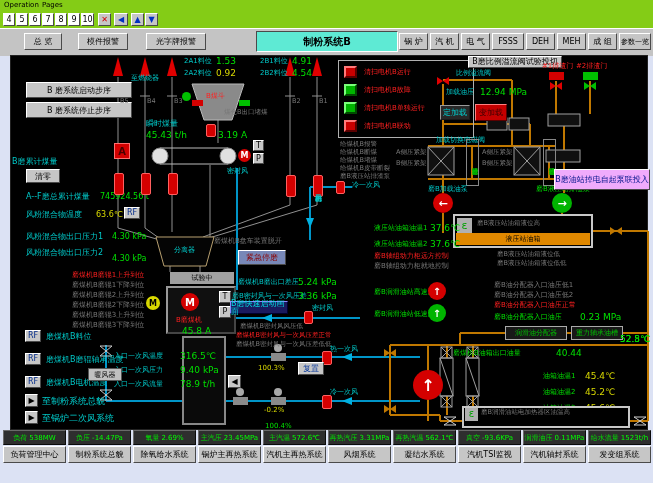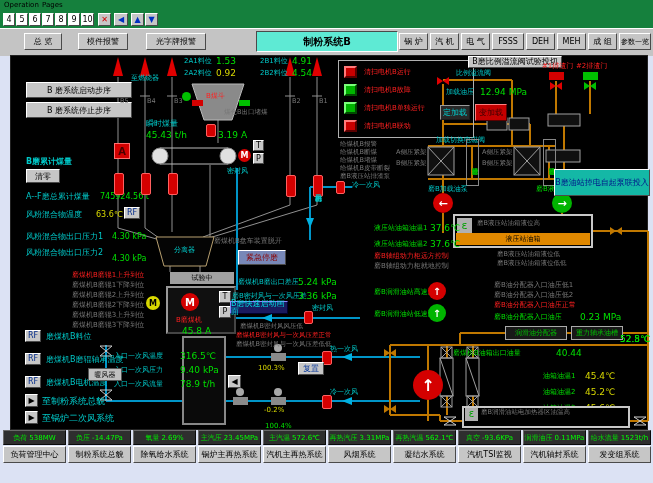--- a/index.html
+++ b/index.html
@@ -1,17 +1,17 @@
 <!DOCTYPE html>
 <html><head>
 <meta charset="utf-8">
 <style>
   html,body{margin:0;padding:0;background:#dde3f4;}
   .stage{position:relative;width:653px;height:483px;background:#dce2f4;font-family:"DejaVu Sans",sans-serif;overflow:hidden;}
-  .bar{position:absolute;left:0;width:653px;background:#15803d;}
+  .bar{position:absolute;left:0;width:653px;background:#84cc16;}
   .canvas{position:absolute;left:10px;top:55px;width:636px;height:373px;background:#000;border:1px solid #222;}
   .t{position:absolute;font-size:8px;line-height:10px;white-space:nowrap;}
   .f7{font-size:7px;line-height:8px;}
   .f6{font-size:6.5px;line-height:7.5px;}
   .f9{font-size:9px;line-height:10px;}
   .cy{color:#00c8c8;} .gn{color:#00e000;} .yl{color:#d8d800;} .rd{color:#ff2020;}
   .gy{color:#787878;} .bk{color:#000;}
   .btn{position:absolute;background:#c6c6c6;border:1px solid;border-color:#ffffff #4a4a4a #4a4a4a #ffffff;color:#000;font-size:8px;display:flex;align-items:center;justify-content:center;box-sizing:border-box;cursor:default;}
   .led{position:absolute;width:13px;height:12px;border:2px solid;box-sizing:border-box;}
   .ledr{background:#c80000;border-color:#ff7a7a #5a0000 #5a0000 #ff7a7a;}
@@ -152,21 +152,21 @@
         <rect x="271" y="353" width="15" height="8" fill="#8a8a8a"></rect>
       <circle cx="240" cy="392" r="4" fill="#a8a8a8"></circle>
         <rect x="233" y="397" width="15" height="8" fill="#8a8a8a"></rect>
       <circle cx="278" cy="392" r="4" fill="#a8a8a8"></circle>
         <rect x="271" y="397" width="15" height="8" fill="#8a8a8a"></rect>
     </g>
   </svg>
 
   <div class="btn" style="left:26px;top:82px;width:106px;height:16px;">B 磨系统启动步序</div>
   <div class="btn" style="left:26px;top:102px;width:106px;height:16px;">B 磨系统停止步序</div>
-  <span class="t cy" style="left:26px;top:157px;font-weight:bold;">B磨累计煤量</span>
+  <span class="t cy" style="left:12px;top:157px;">B磨累计煤量</span>
   <div class="btn" style="left:26px;top:169px;width:34px;height:14px;">清零</div>
   <span class="t cy" style="left:26px;top:192px;">A--F磨总累计煤量</span>
   <span class="t gn" style="left:100px;top:192px;">745924.56 t</span>
   <span class="t cy" style="left:26px;top:210px;">风粉混合物温度</span>
   <span class="t yl" style="left:96px;top:210px;">63.6℃</span>
   <div class="btn f6" style="left:124px;top:207px;width:16px;height:12px;color:#002a8a;">RF</div>
   <span class="t cy" style="left:26px;top:232px;">风粉混合物出口压力1</span>
   <span class="t gn" style="left:112px;top:232px;">4.30 kPa</span>
   <span class="t cy" style="left:26px;top:248px;">风粉混合物出口压力2</span>
   <span class="t gn" style="left:112px;top:254px;">4.30 kPa</span>
@@ -254,21 +254,21 @@
   <div class="box f6 vert" style="left:466px;top:139px;width:13px;height:47px;border:1px solid #888;color:#00c000;text-align:center;">双管过滤器</div>
   <div class="box f6 vert" style="left:543px;top:139px;width:13px;height:47px;border:1px solid #888;color:#00c000;text-align:center;">双管过滤器</div>
   <span class="t f7 cy" style="left:428px;top:185px;">磨B加载油泵</span>
   <div class="pump" style="left:433px;top:193px;width:20px;height:20px;background:#d40000;font-size:11px;">←</div>
   <span class="t f7 gn" style="left:536px;top:185px;">磨B液压站排渣泵</span>
   <div class="pump" style="left:552px;top:193px;width:20px;height:20px;background:#00b400;font-size:11px;">→</div>
   <span class="t f7 rd" style="left:542px;top:62px;">#1排渣门</span>
   <span class="t f7 rd" style="left:576px;top:62px;">#2排渣门</span>
   <div class="box" style="left:549px;top:72px;width:15px;height:8px;background:#d40000;"></div>
   <div class="box" style="left:583px;top:72px;width:15px;height:8px;background:#00c000;"></div>
-  <div class="btn f6" style="left:554px;top:169px;width:96px;height:27px;background:#14b8a6;color:#00128a;">B磨油站掉电自起泵联投入</div>
+  <div class="btn f6" style="left:554px;top:169px;width:96px;height:21px;background:#f0abfc;color:#00128a;">B磨油站掉电自起泵联投入</div>
   <div class="box" style="left:453px;top:214px;width:140px;height:34px;border:2px solid #c8c8c8;background:#000;"></div>
   <div class="box" style="left:457px;top:218px;width:15px;height:16px;background:#b0b0b0;color:#00a000;font-size:11px;text-align:center;line-height:15px;">ε</div>
   <span class="t f6 gy" style="left:477px;top:220px;">磨B液压站油箱液位高</span>
   <div class="box" style="left:456px;top:233px;width:134px;height:12px;background:#e08800;color:#000;font-size:7px;text-align:center;line-height:12px;">液压站油箱</div>
   <span class="t f6 gy" style="left:497px;top:251px;">磨B液压站油箱液位低</span>
   <span class="t f6 gy" style="left:497px;top:260px;">磨B液压站油箱液位低低</span>
   <span class="t f7 gn" style="left:374px;top:224px;">液压站油箱油温1</span>
   <span class="t f9 gn" style="left:430px;top:223px;">37.6℃</span>
   <span class="t f7 gn" style="left:374px;top:240px;">液压站油箱油温2</span>
   <span class="t f9 gn" style="left:430px;top:239px;">37.6℃</span>

